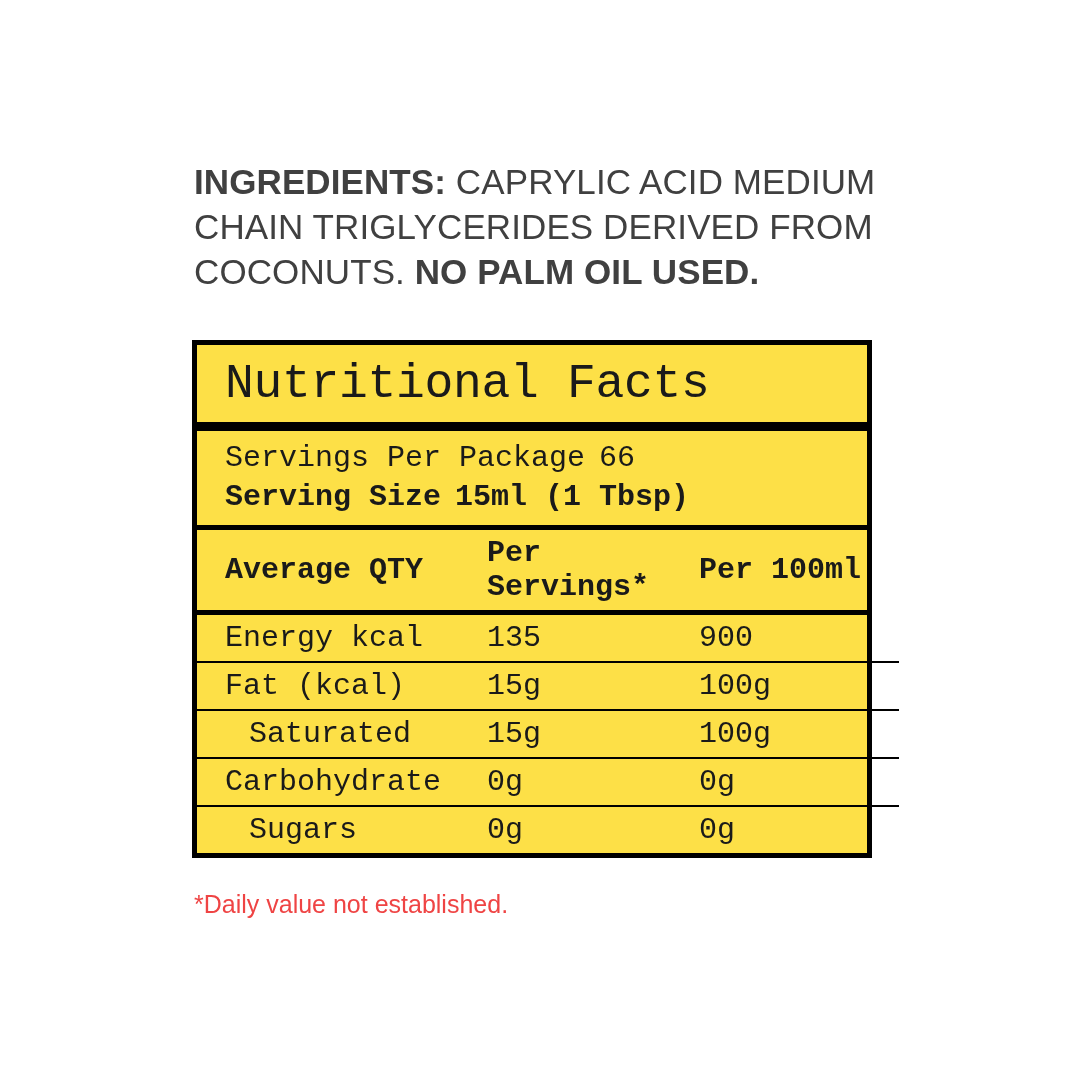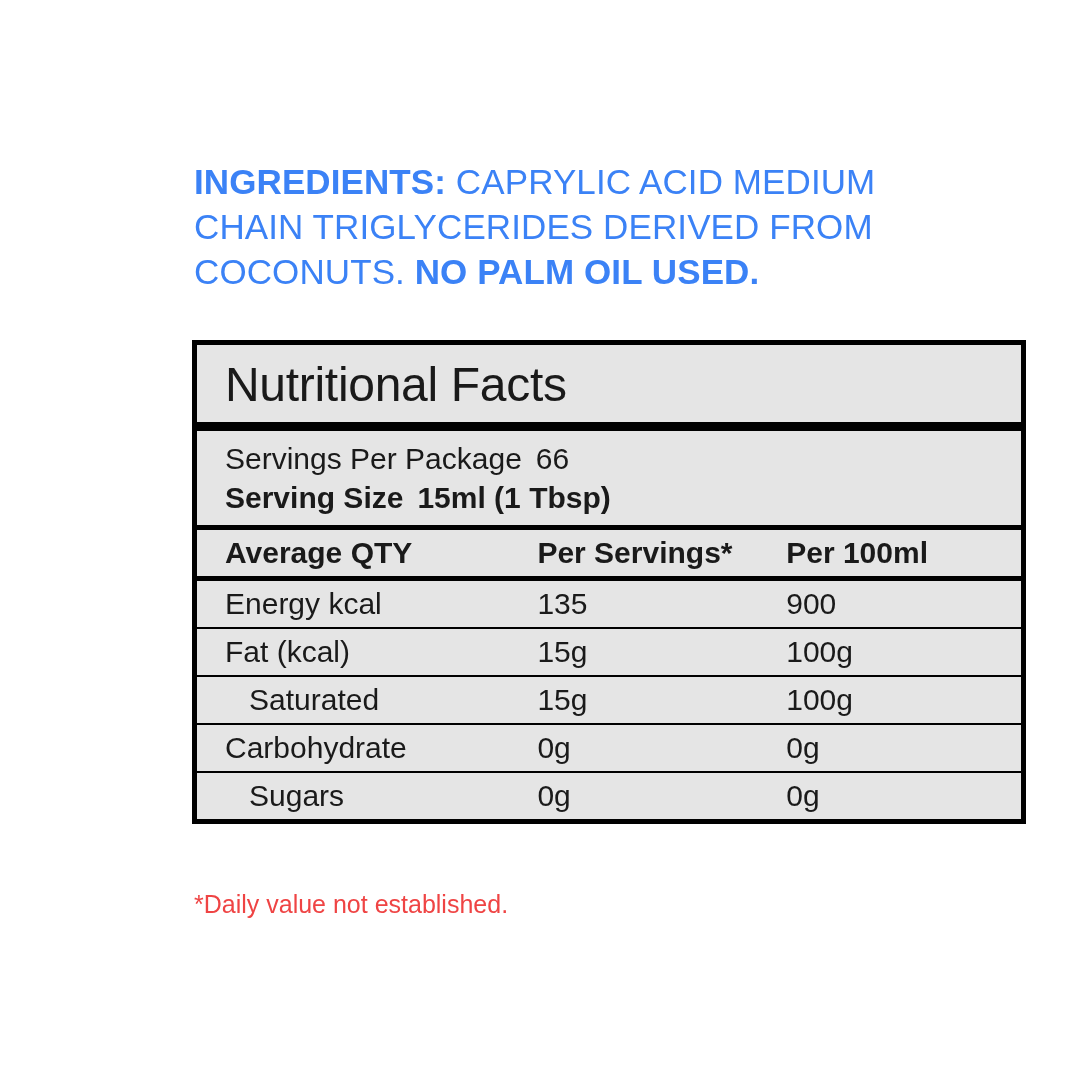--- a/index.html
+++ b/index.html
@@ -26,42 +26,43 @@
 
   
   .ingredients {
     position: absolute;
     left: 194px;
     top: 160px;
     width: 700px;
     font-size: 35px;
     line-height: 1.28;
     letter-spacing: 0.1px;
-    color: #3b82f6;
+    color: #404040;
     font-family: "Liberation Sans", sans-serif;
   }
   .ingredients .lbl {
     font-weight: bold;
   }
   .ingredients .body {
     font-weight: normal;
   }
   .ingredients .claim {
     font-weight: bold;
   }
 
   
   .panel {
     position: absolute;
     left: 192px;
     top: 340px;
-    width: 834px;
+    width: 680px;
     border: 5px solid #000000;
     box-sizing: border-box;
-    background: #e5e5e5;
+    background: #fde047;
+    font-family: Liberation Mono, monospace;
   }
 
   .panel-title {
     font-size: 48px;
     font-weight: normal;
     padding: 12px 0 10px 28px;
     line-height: 1.15;
     color: #1a1a1a;
     letter-spacing: -0.3px;
   }

